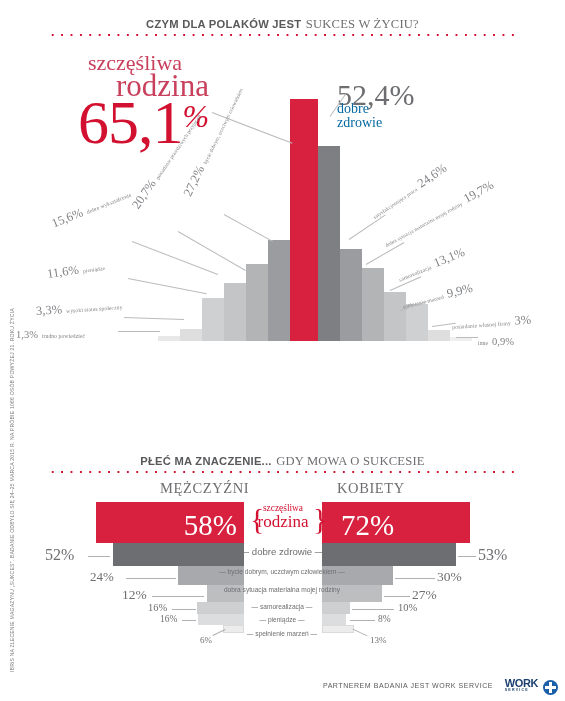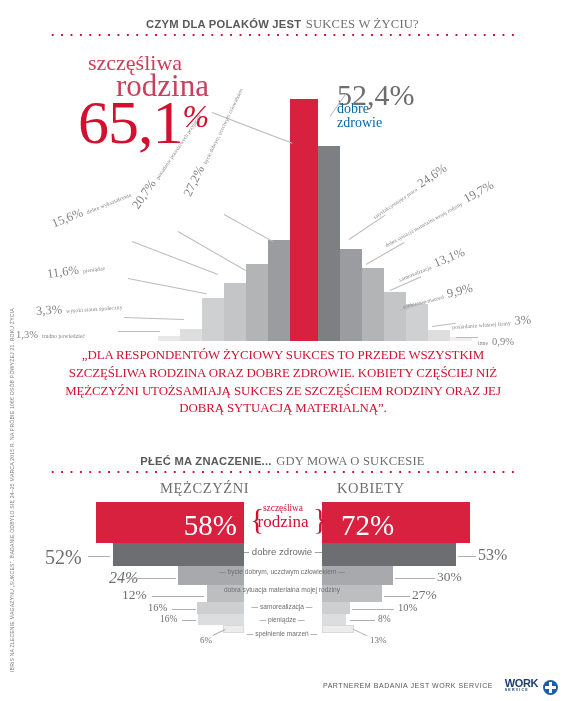--- a/index.html
+++ b/index.html
@@ -247,21 +247,20 @@
     </div>
     <div class="lead" style="left:432px;top:240px;width:24px;transform:rotate(-8deg);"></div>
 
     <div class="lab" style="left:478px;top:245px;">
       <span class="t">inne</span>
       <span class="v small">0,9%</span>
     </div>
     <div class="lead" style="left:456px;top:251px;width:22px;"></div>
   </div>
 
-  <div class="quote">„DLA RESPONDENTÓW ŻYCIOWY SUKCES TO PRZEDE WSZYSTKIM SZCZĘŚLIWA RODZINA ORAZ DOBRE ZDROWIE. KOBIETY CZĘŚCIEJ NIŻ MĘŻCZYŹNI UTOŻSAMIAJĄ SUKCES ZE SZCZĘŚCIEM RODZINY ORAZ JEJ DOBRĄ SYTUACJĄ MATERIALNĄ”.</div>
 
   <div class="sec-head" style="top:451px;">
     <span class="h-strong">PŁEĆ MA ZNACZENIE...</span>
     <span class="h-light">GDY MOWA O SUKCESIE</span>
   </div>
   <div class="dots" style="top:469px;"></div>
 
   <div class="chart2">
 
     <div class="gender-label" style="left:160px;">MĘŻCZYŹNI</div>
@@ -277,29 +276,29 @@
     <div class="brk" style="left:250px;">{</div>
     <div class="brk" style="left:313px;">}</div>
     <div class="center-fam">
       <div class="l1">szczęśliwa</div>
       <div class="l2">rodzina</div>
     </div>
 
     <div class="gbar" style="left:113px;top:63px;width:131px;height:23px;background:#6d6e71;"></div>
     <div class="gbar" style="left:322px;top:63px;width:134px;height:23px;background:#6d6e71;"></div>
     <div class="rowlab big" style="top:67px;">— <span>dobre zdrowie</span> —</div>
-    <div class="vnum" style="left:45px;top:66px;font-size:20px;text-align:center;"><span>52%</span></div>
+    <div class="vnum" style="left:45px;top:66px;font-size:16px;text-align:center;"><span>52%</span></div>
     <div class="dash" style="left:88px;top:76px;width:22px;"></div>
     <div class="vnum" style="left:478px;top:66px;font-size:16px;"><span>53%</span></div>
     <div class="dash" style="left:458px;top:76px;width:18px;"></div>
 
     <div class="gbar" style="left:178px;top:86px;width:66px;height:19px;background:#a7a9ac;"></div>
     <div class="gbar" style="left:322px;top:86px;width:71px;height:19px;background:#a7a9ac;"></div>
     <div class="rowlab" style="top:88px;">— <span>bycie dobrym, uczciwym człowiekiem</span> —</div>
-    <div class="vnum" style="left:109px;top:89px;font-size:16px;font-style:italic;"><span>24%</span></div>
+    <div class="vnum" style="left:90px;top:89px;font-size:13px;"><span>24%</span></div>
     <div class="dash" style="left:126px;top:98px;width:50px;"></div>
     <div class="vnum" style="left:437px;top:89px;font-size:13.5px;"><span>30%</span></div>
     <div class="dash" style="left:395px;top:98px;width:40px;"></div>
 
     <div class="gbar" style="left:207px;top:105px;width:37px;height:17px;background:#bcbec0;"></div>
     <div class="gbar" style="left:322px;top:105px;width:60px;height:17px;background:#bcbec0;"></div>
     <div class="rowlab" style="top:106px;"><span>dobra sytuacja materialna mojej rodziny</span></div>
     <div class="vnum" style="left:122px;top:107px;font-size:13.5px;"><span>12%</span></div>
     <div class="dash" style="left:152px;top:116px;width:52px;"></div>
     <div class="vnum" style="left:412px;top:107px;font-size:13.5px;"><span>27%</span></div>

